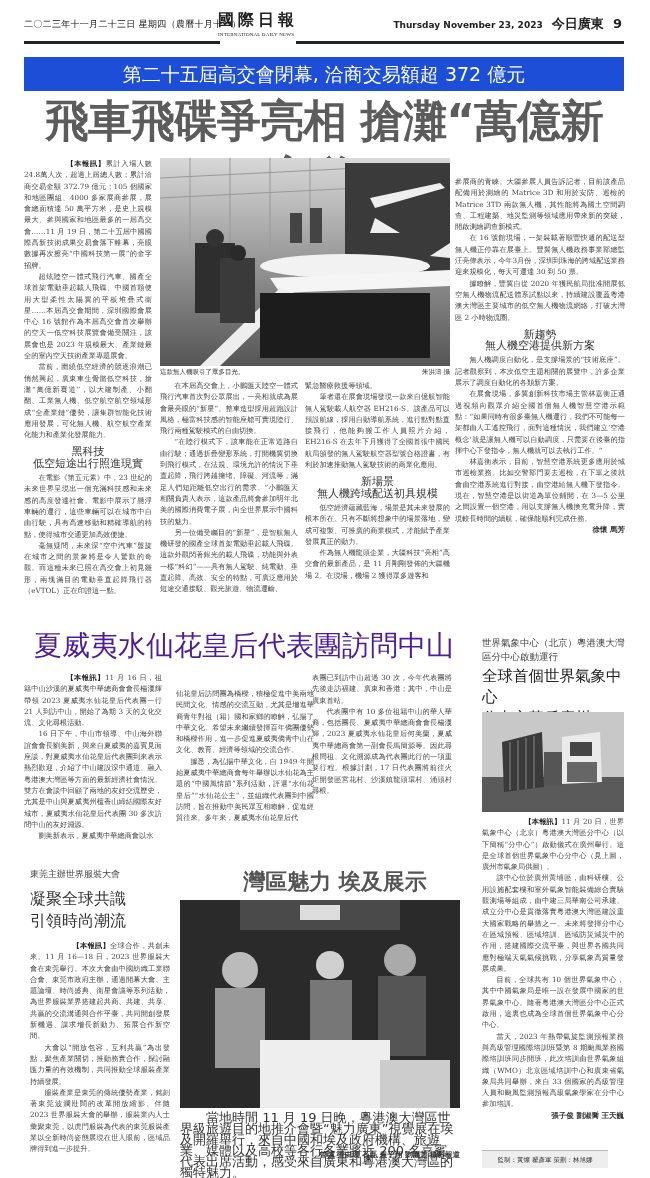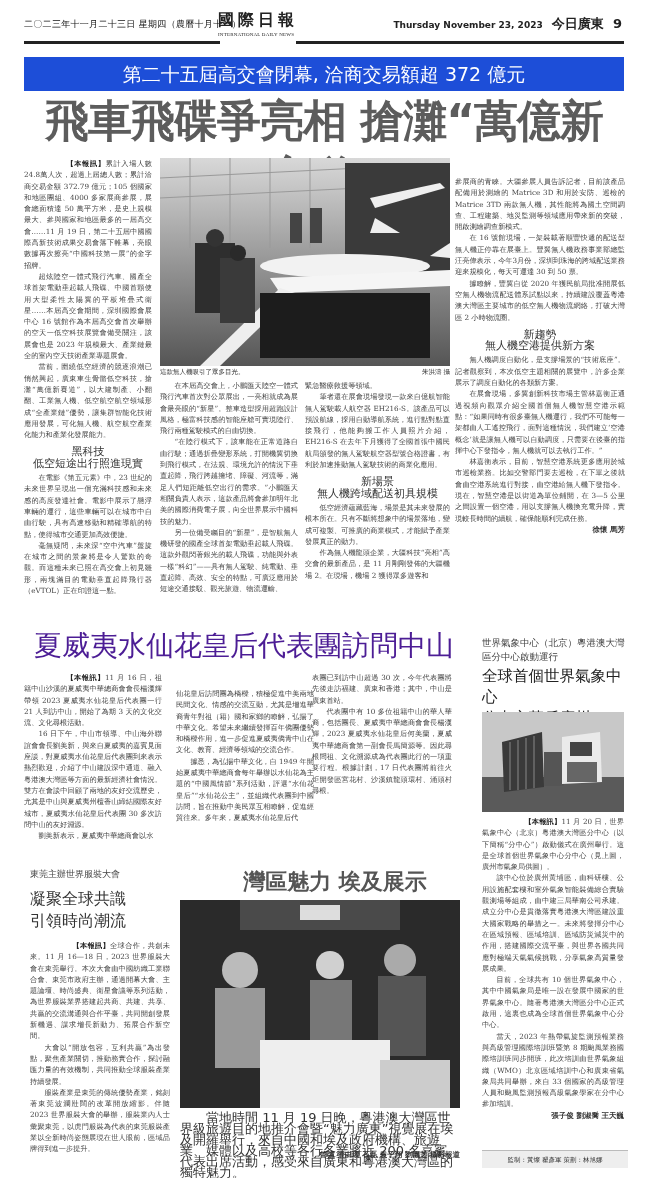--- a/index.html
+++ b/index.html
@@ -172,21 +172,21 @@
     <rect x="85" y="50" width="30" height="20" fill="#666"></rect>
   </svg>
 </div>
 <div class="abs col" style="left:482px; top:816px; width:142px; height:330px;">
   <p><span class="lead">【本報訊】</span><span>11 月 20 日，世界氣象中心（北京）粵港澳大灣區分中心（以下簡稱“分中心”）啟動儀式在廣州舉行。這是全球首個世界氣象中心分中心（見上圖，廣州市氣象局供圖）。</span></p>
   <p>該中心位於廣州黃埔區，由科研樓、公用設施配套樓和室外氣象智能裝備綜合實驗觀測場等組成，由中建三局華南公司承建。成立分中心是貫徹落實粵港澳大灣區建設重大國家戰略的舉措之一。未來將發揮分中心在區域預報、區域培訓、區域防災減災中的作用，搭建國際交流平臺，與世界各國共同應對極端天氣氣候挑戰，分享氣象高質量發展成果。</p>
   <p>目前，全球共有 10 個世界氣象中心，其中中國氣象局是唯一設在發展中國家的世界氣象中心。隨著粵港澳大灣區分中心正式啟用，這裏也成為全球首個世界氣象中心分中心。</p>
   <p>當天，2023 年熱帶氣旋監測預報業務與高級管理國際培訓班暨第 8 期颱風業務國際培訓班同步開班，此次培訓由世界氣象組織（WMO）北京區域培訓中心和廣東省氣象局共同舉辦，來自 33 個國家的高級管理人員和颱風監測預報高級氣象學家在分中心參加培訓。</p>
   <div class="byline">張子俊 劉淑喬 王天巍</div>
 </div>
-<div class="abs box-sep" style="left:482px; top:1150px; width:146px; height:18px; font-size:6.5px; line-height:18px; text-align:center; font-family:'DejaVu Sans',sans-serif; color:#333;">監制：黃燦  翟彥軍  策劃：林旭娜</div>
+<div class="abs box-sep" style="left:482px; top:1150px; width:126px; height:18px; font-size:6.5px; line-height:18px; text-align:center; font-family:'DejaVu Sans',sans-serif; color:#333;">監制：黃燦  翟彥軍  策劃：林旭娜</div>
 
 <div class="abs" style="left:30px; top:868px; width:150px; font-family:'DejaVu Sans',sans-serif; font-size:9px; color:#444;">東莞主辦世界服裝大會</div>
 <div class="abs" style="left:30px; top:888px; width:160px; font-family:Liberation Serif, serif; font-size:16px; line-height:22px; color:#333;">
   <div>凝聚全球共識</div>
   <div>引領時尚潮流</div>
 </div>
 <div class="abs col" style="left:30px; top:940px; width:140px; height:220px;">
   <p><span class="lead">【本報訊】</span><span>全球合作，共創未來。11 月 16—18 日，2023 世界服裝大會在東莞舉行。本次大會由中國紡織工業聯合會、東莞市政府主辦，通過開幕大會、主題論壇、時尚盛典、衛星會議等系列活動，為世界服裝業界搭建起共商、共建、共享、共贏的交流溝通與合作平臺，共同開創發展新機遇、謀求增長新動力、拓展合作新空間。</span></p>
   <p>大會以“開放包容，互利共贏”為出發點，聚焦產業關切，推動務實合作，探討融匯力量的有效機制，共同推動全球服裝產業持續發展。</p>
   <p>服裝產業是東莞的傳統優勢產業，銘刻著東莞波瀾壯闊的改革開放縮影。伴隨 2023 世界服裝大會的舉辦，服裝業內人士彙聚東莞，以虎門服裝為代表的東莞服裝產業以全新時尚姿態展現在世人眼前，區域品牌得到進一步提升。</p>

